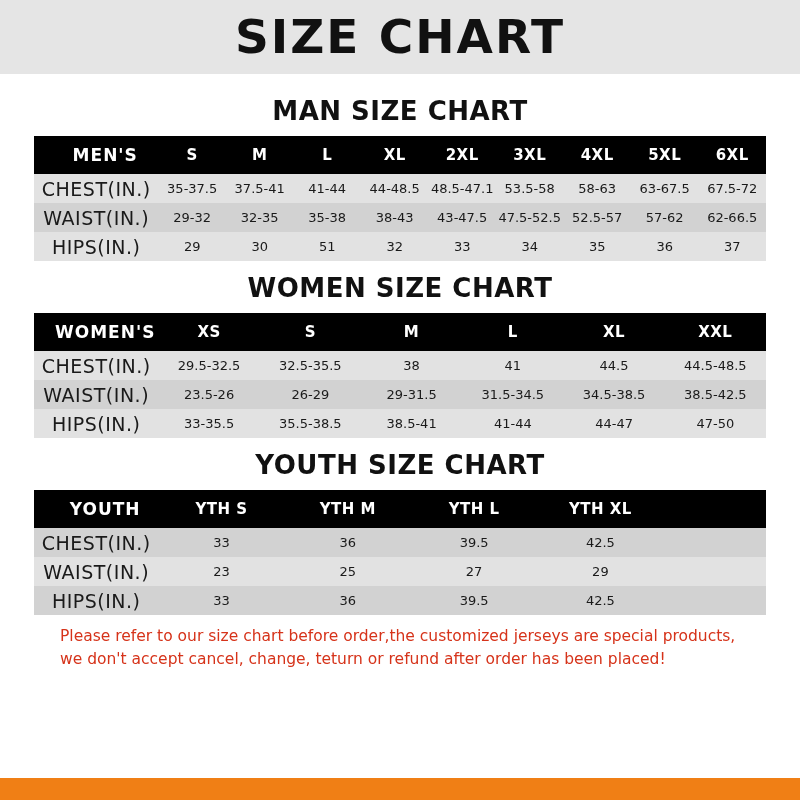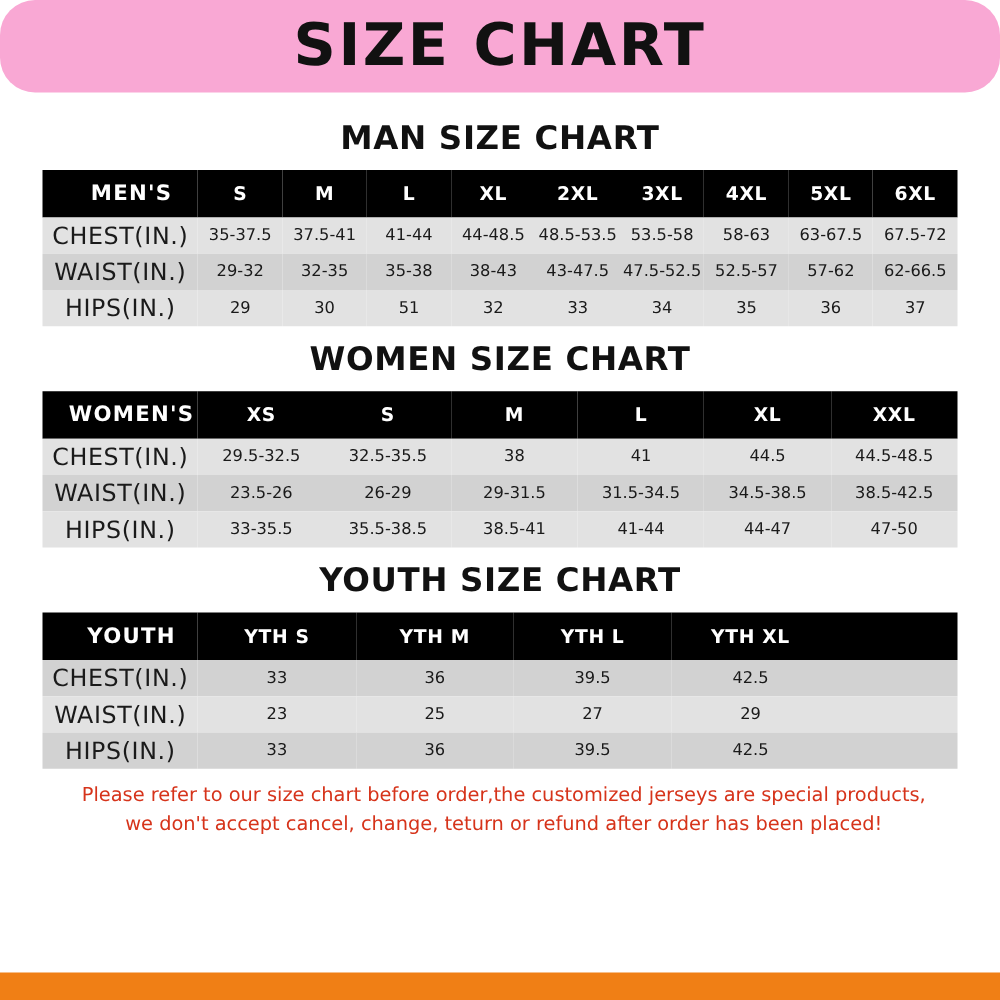--- a/index.html
+++ b/index.html
@@ -13,27 +13,26 @@
   }
   .page {
     width: 800px;
     height: 800px;
     position: relative;
     display: flex;
     flex-direction: column;
   }
   
   .header-band {
-    background: #f9a8d4;
+    background: #e5e5e5;
     height: 74px;
     display: flex;
     align-items: center;
     justify-content: center;
     position: relative;
-    border-radius: 28px;
   }
   .header-band .title {
     font-family: "DejaVu Sans", sans-serif;
     font-weight: bold;
     font-size: 47px;
     letter-spacing: 2px;
     color: #111111;
     line-height: 1;
     margin-top: -2px;
   }
@@ -92,21 +91,21 @@
   
   .men col.lbl, .women col.lbl, .youth col.lbl { width: 17%; }
   .footer-note {
     color: #d6331a;
     font-size: 15.5px;
     line-height: 1.5;
     text-align: left;
     padding: 10px 20px 0 26px;
     font-family: "DejaVu Sans", sans-serif;
   }
-  .footer-note div { white-space: nowrap; text-align: center; }
+  .footer-note div { white-space: nowrap; }
   .bottom-band {
     height: 22px;
     background: #f07f15;
     margin-top: auto;
   }
 </style>
 </head>
 <body>
 
 <div class="page">
@@ -146,21 +145,21 @@
           <th>6XL</th>
         </tr>
       </thead>
       <tbody>
         <tr class="odd">
           <td class="rowlabel">CHEST(IN.)</td>
           <td>35-37.5</td>
           <td>37.5-41</td>
           <td>41-44</td>
           <td>44-48.5</td>
-          <td>48.5-53.5</td>
+          <td>48.5-47.1</td>
           <td>53.5-58</td>
           <td>58-63</td>
           <td>63-67.5</td>
           <td>67.5-72</td>
         </tr>
         <tr class="even">
           <td class="rowlabel">WAIST(IN.)</td>
           <td>29-32</td>
           <td>32-35</td>
           <td>35-38</td>

